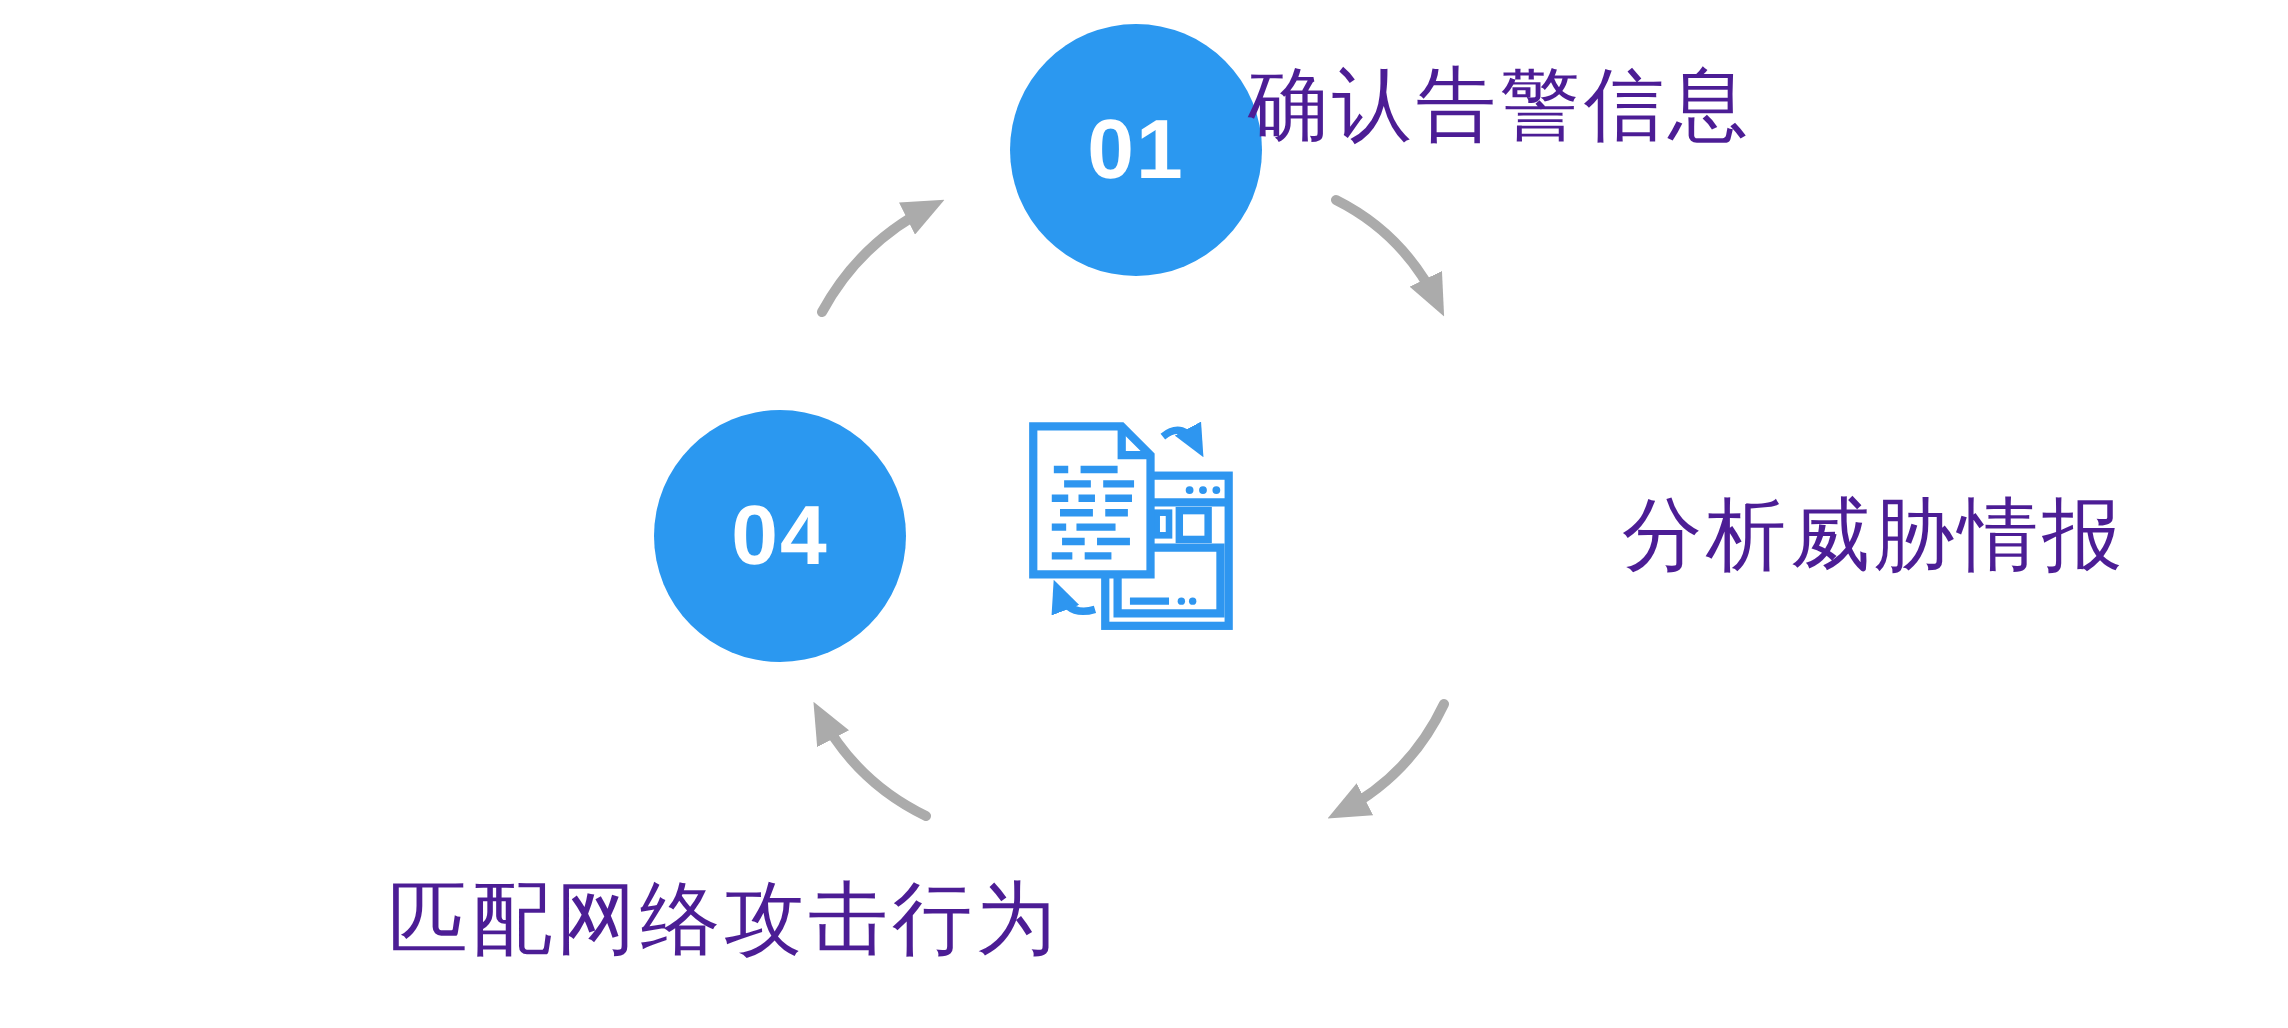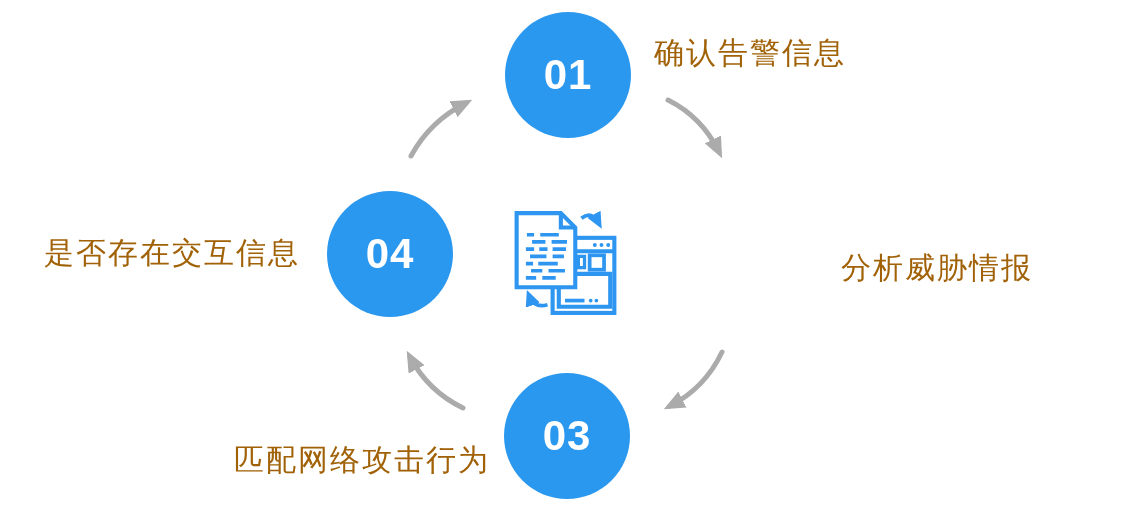--- a/index.html
+++ b/index.html
@@ -21,30 +21,30 @@
   .circle .num{
     color:#ffffff;
     font-size:42px;
     font-weight:700;
     letter-spacing:1px;
     line-height:1;
   }
   .step-label{
     position:absolute;
     transform:translate(-50%,-50%);
-    color:#a16207;
-    font-size:30px;
+    color:#4c1d95;
+    font-size:40px;
     letter-spacing:2px;
     line-height:1;
     white-space:nowrap;
   }
   .pos-c1{left:505px;top:12px;}
   .pos-c2{left:684px;top:190px;}
   .pos-c3{left:504px;top:373px;}
-  .pos-c4{left:327px;top:191px;}
+  .pos-c4{left:327px;top:205px;}
   .pos-l1{left:750px;top:53px;}
   .pos-l2{left:937px;top:268px;}
   .pos-l3{left:362px;top:460px;}
   .pos-l4{left:172px;top:253px;}
   .arrows-overlay{
     position:absolute;left:0;top:0;width:1144px;height:514px;
     pointer-events:none;
   }
   .center-icon{
     position:absolute;left:514px;top:208px;
@@ -113,23 +113,19 @@
     </g>
   </svg>
 
   <div class="circle pos-c1">
     <span class="num">01</span>
   </div>
   <div class="step-label pos-l1">确认告警信息</div>
 
   <div class="step-label pos-l2">分析威胁情报</div>
 
-  <div class="circle pos-c3">
-    <span class="num">03</span>
-  </div>
   <div class="step-label pos-l3">匹配网络攻击行为</div>
 
   <div class="circle pos-c4">
     <span class="num">04</span>
   </div>
-  <div class="step-label pos-l4">是否存在交互信息</div>
 
 </div>
 
 </body></html>

